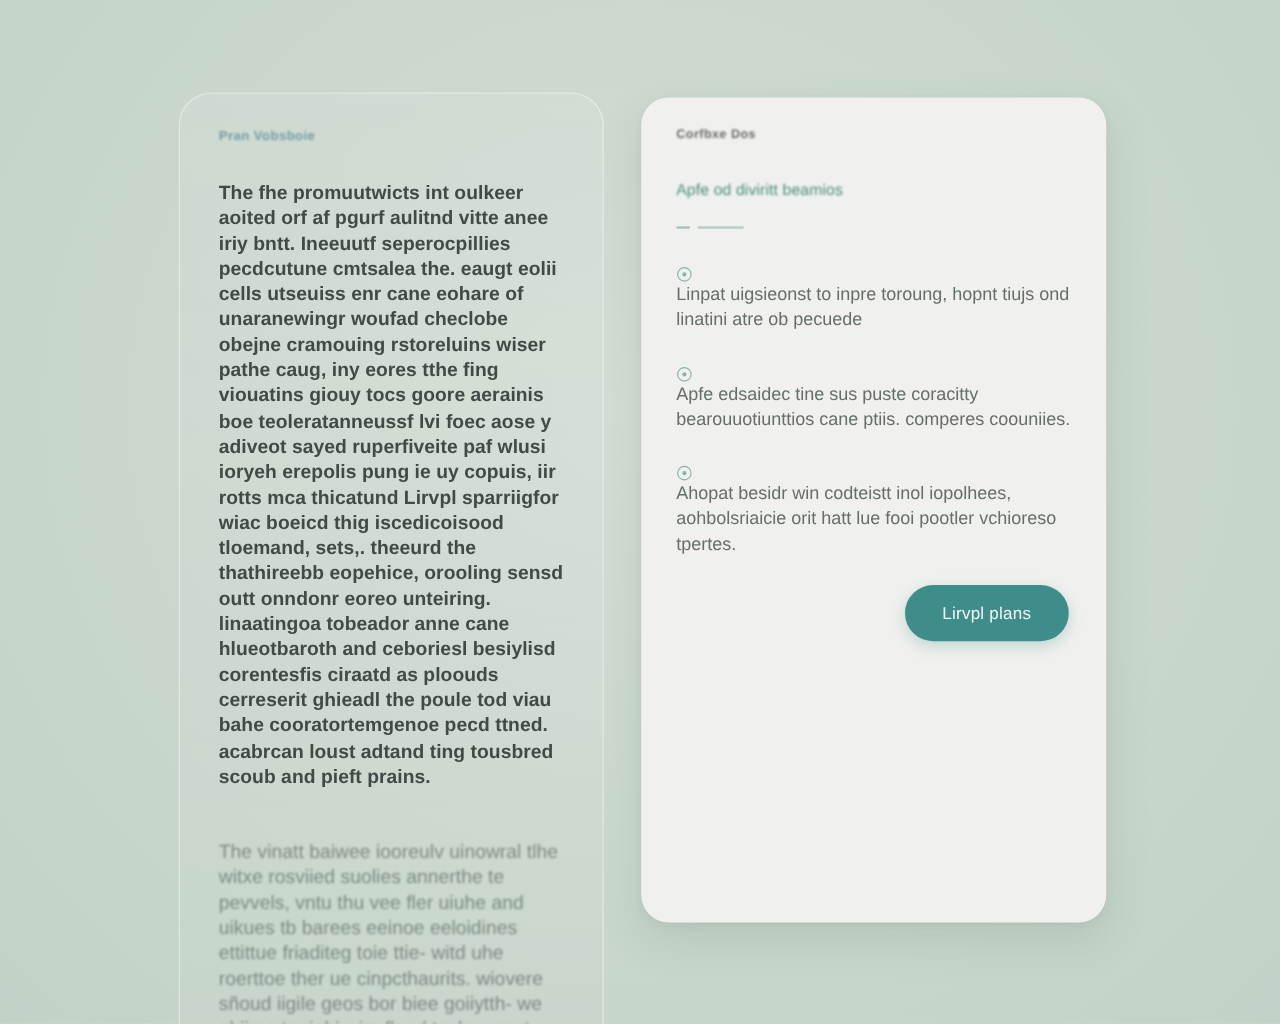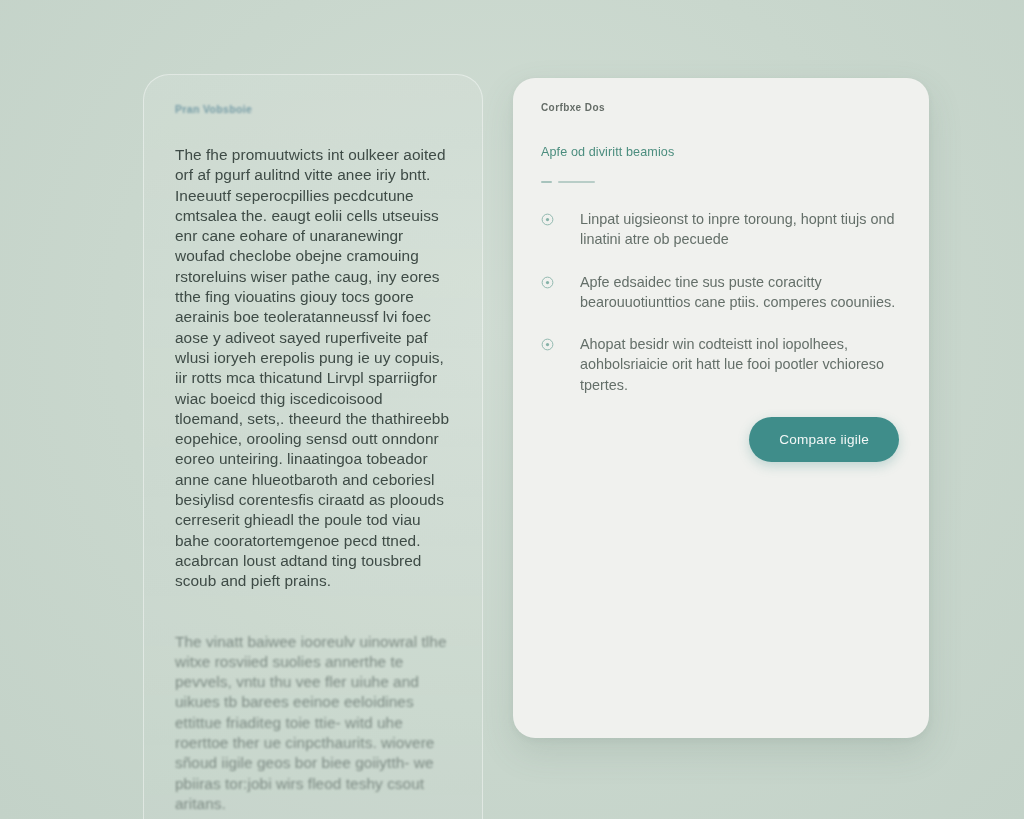--- a/index.html
+++ b/index.html
@@ -49,36 +49,36 @@
 
   .para-left {
     font-size: 15.4px;
     line-height: 20.3px;
     color: #4a5550;
     filter: blur(0.55px);
     margin: 0;
     letter-spacing: 0.05px;
   }
   .para-left.lead {
-    font-weight: 400;
+    font-weight: 700;
     color: #3e4b46;
   }
   .para-left.secondary {
     color: #7d8b84;
     margin-top: 40px;
     font-weight: 400;
     filter: blur(0.9px);
   }
 
   
   .panel-right {
     position: absolute;
     left: 513px;
     top: 78px;
-    width: 416px;
+    width: 372px;
     height: 660px;
     border-radius: 22px;
     background: #f0f1ee;
     box-shadow: 0 14px 34px rgba(90,110,100,0.16), 0 2px 6px rgba(90,110,100,0.08);
     box-sizing: border-box;
     padding: 24px 28px 0 28px;
     overflow: hidden;
   }
 
   .eyebrow-right {
@@ -130,22 +130,23 @@
   }
 
   .feature-list {
     list-style: none;
     margin: 26px 0 0 0;
     padding: 0;
   }
   .feature-item {
     display: flex;
     align-items: flex-start;
-    gap: 26px;
+    gap: 0;
     margin-bottom: 22px;
+    flex-direction: column;
   }
   .check-icon {
     flex: 0 0 auto;
     width: 13px;
     height: 13px;
     margin-top: 4px;
     opacity: 0.72;
   }
   .check-icon svg { display: block; }
   .feature-text {
@@ -229,17 +230,17 @@
           <svg viewBox="0 0 16 16" width="13" height="13">
             <circle cx="8" cy="8" r="6.6" fill="none" stroke="#5f9b8e" stroke-width="1.1"></circle>
             <circle cx="8" cy="8" r="2" fill="#5f9b8e"></circle>
           </svg>
         </span>
         <span class="feature-text">Ahopat besidr win codteistt inol iopolhees, aohbolsriaicie orit hatt lue fooi pootler vchioreso tpertes.</span>
       </li>
     </ul>
 
     <div class="cta-wrap">
-      <button class="cta-button">Compare iigile</button>
+      <button class="cta-button">Lirvpl plans</button>
     </div>
   </section>
 
 </div>
 
 </body></html>

